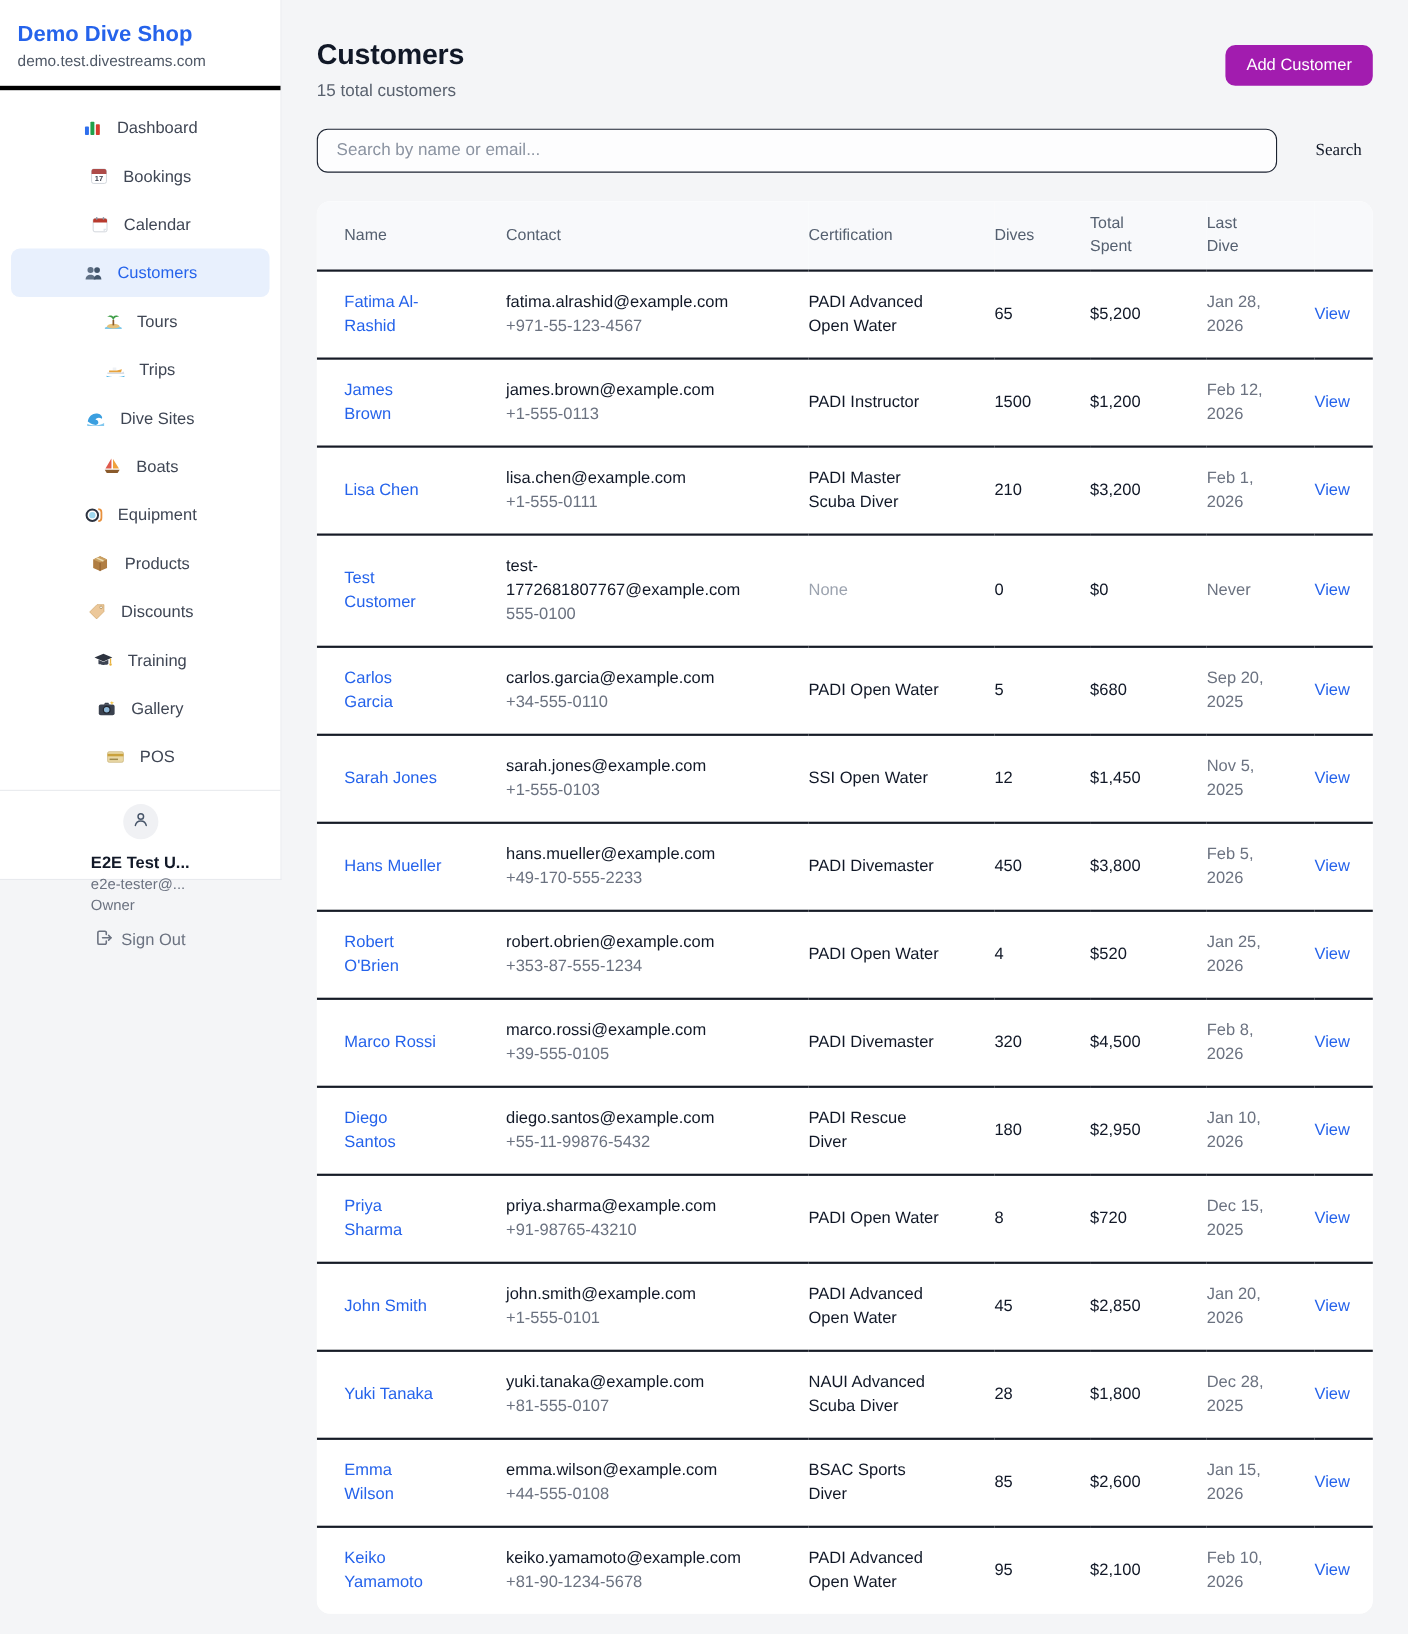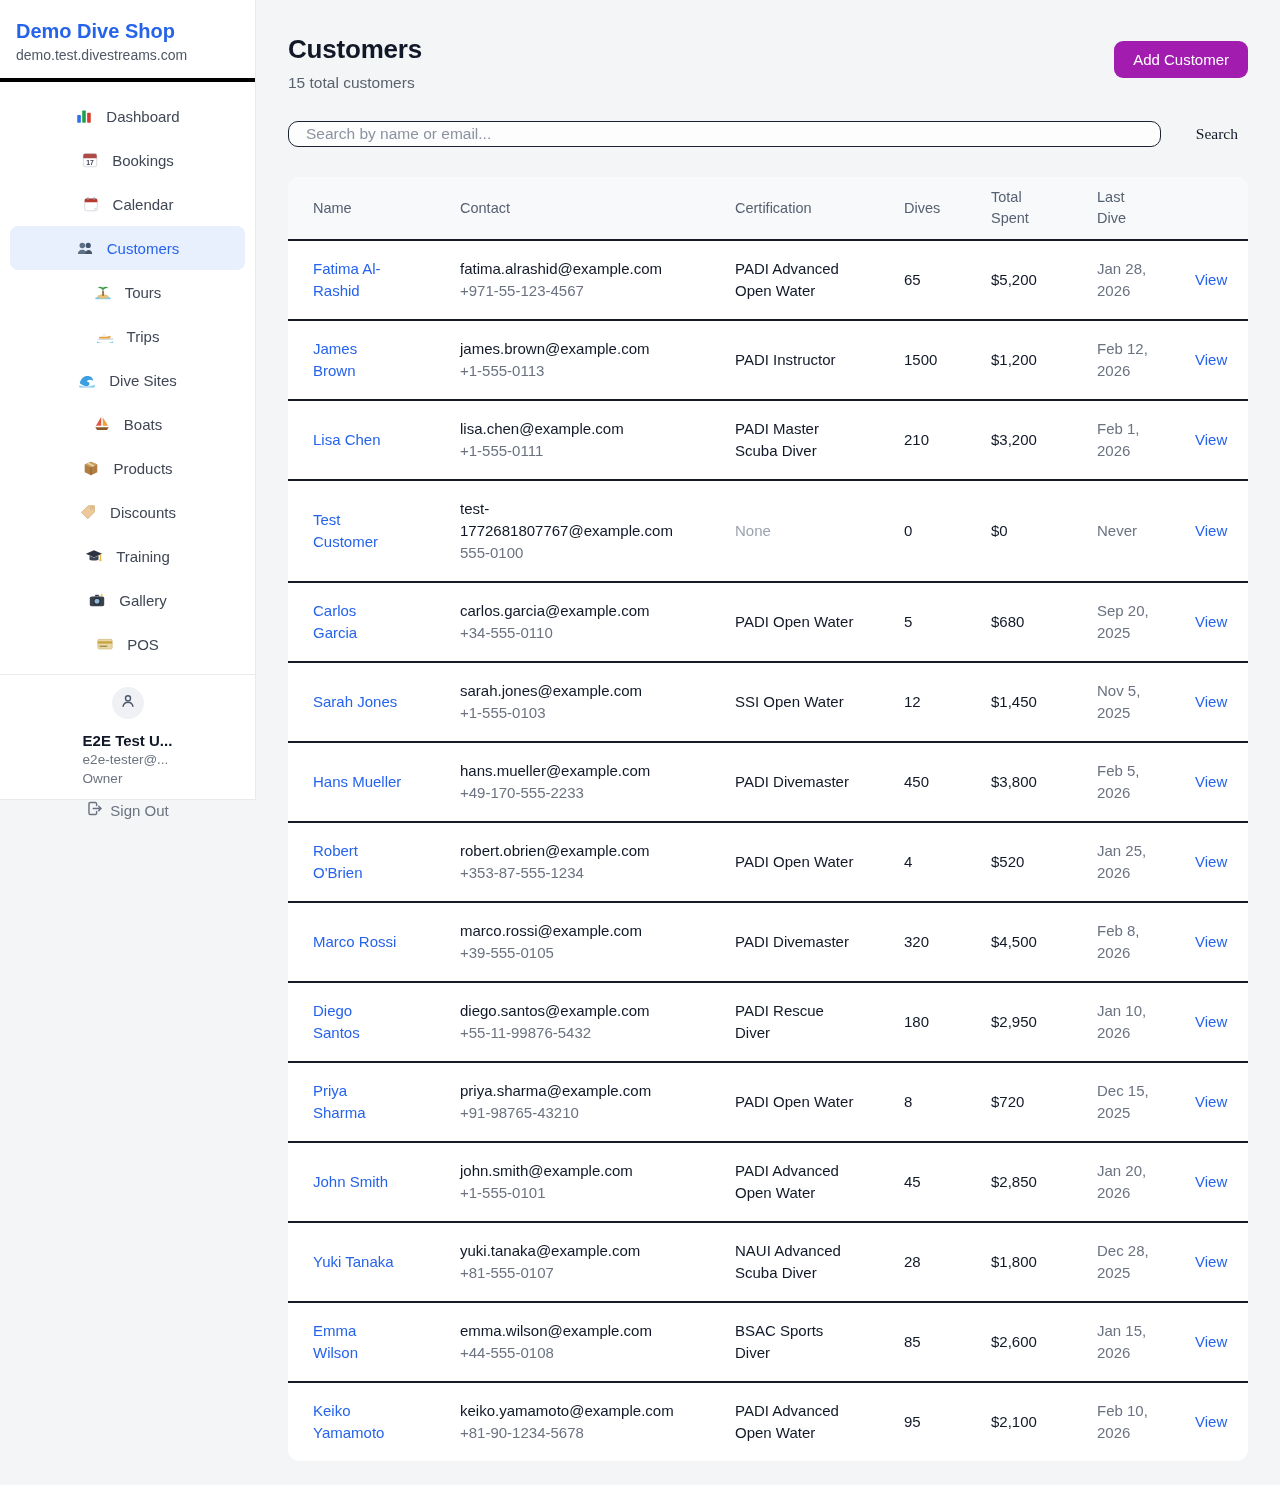--- a/index.html
+++ b/index.html
@@ -57,21 +57,21 @@
   .page-head { display:flex; align-items:flex-start; justify-content:space-between; }
   .page-title { font-size:26px; font-weight:700; color:#111827; letter-spacing:-0.2px; }
   .page-subtitle { font-size:15.5px; color:#59616e; margin-top:9px; }
   .btn-primary {
     background:#a21caf; color:#fff; border:none; border-radius:9px;
     font-size:15px; font-weight:500; font-family:inherit;
     height:37px; padding:0 19px; cursor:pointer; margin-top:7px;
   }
   .search-row { display:flex; align-items:center; margin-top:25px; }
   .search-input {
-    flex:1; height:26px; border:1.5px solid #1b2230; border-radius:10px;
+    flex:1; height:40px; border:1.5px solid #1b2230; border-radius:10px;
     background:#fdfdfe; padding:0 17px; font-size:15.5px; font-family:inherit;
     color:#111827; outline:none;
   }
   .search-input::placeholder { color:#8b93a1; }
   .btn-search {
     background:transparent; border:none; font-family:Liberation Serif, serif;
     font-size:15.5px; font-weight:500; color:#111827;
     margin-left:25px; padding:8px 10px; cursor:pointer;
   }
   
@@ -193,20 +193,30 @@
       </div>
       <div class="nav-item">
         <span class="nav-icon">
           <svg viewBox="0 0 20 20">
             <path d="M9.2 2v10H3.2z" fill="#df5a4c"></path>
             <path d="M10.8 2.5v9.5h6z" fill="#f0a13c"></path>
             <path d="M2.5 13.5h15l-2 3.2h-11z" fill="#8a5a2b"></path>
           </svg>
         </span>
         <span>Boats</span>
+      </div>
+      <div class="nav-item">
+        <span class="nav-icon">
+          <svg viewBox="0 0 20 20">
+            <circle cx="8.8" cy="10.4" r="5.8" fill="none" stroke="#2d3340" stroke-width="2"></circle>
+            <circle cx="8.8" cy="10.4" r="3.2" fill="#9fd8ef"></circle>
+            <path d="M14.8 4.2c2 0 3.2 1.4 3.2 3.2v5.8c0 1.9-1.2 3.2-3.2 3.2" fill="none" stroke="#e8913d" stroke-width="1.8"></path>
+          </svg>
+        </span>
+        <span>Equipment</span>
       </div>
       <div class="nav-item">
         <span class="nav-icon">
           <svg viewBox="0 0 20 20">
             <path d="M3 6.2 10 3l7 3.2v8.6L10 18l-7-3.2z" fill="#b07d42"></path>
             <path d="M3 6.2 10 9.4l7-3.2L10 3z" fill="#caa061"></path>
             <path d="M10 9.4V18" stroke="#8a5a2b" stroke-width="0.9"></path>
             <path d="M6.4 4.6l7 3.2" stroke="#ecdcb2" stroke-width="1.5"></path>
           </svg>
         </span>

